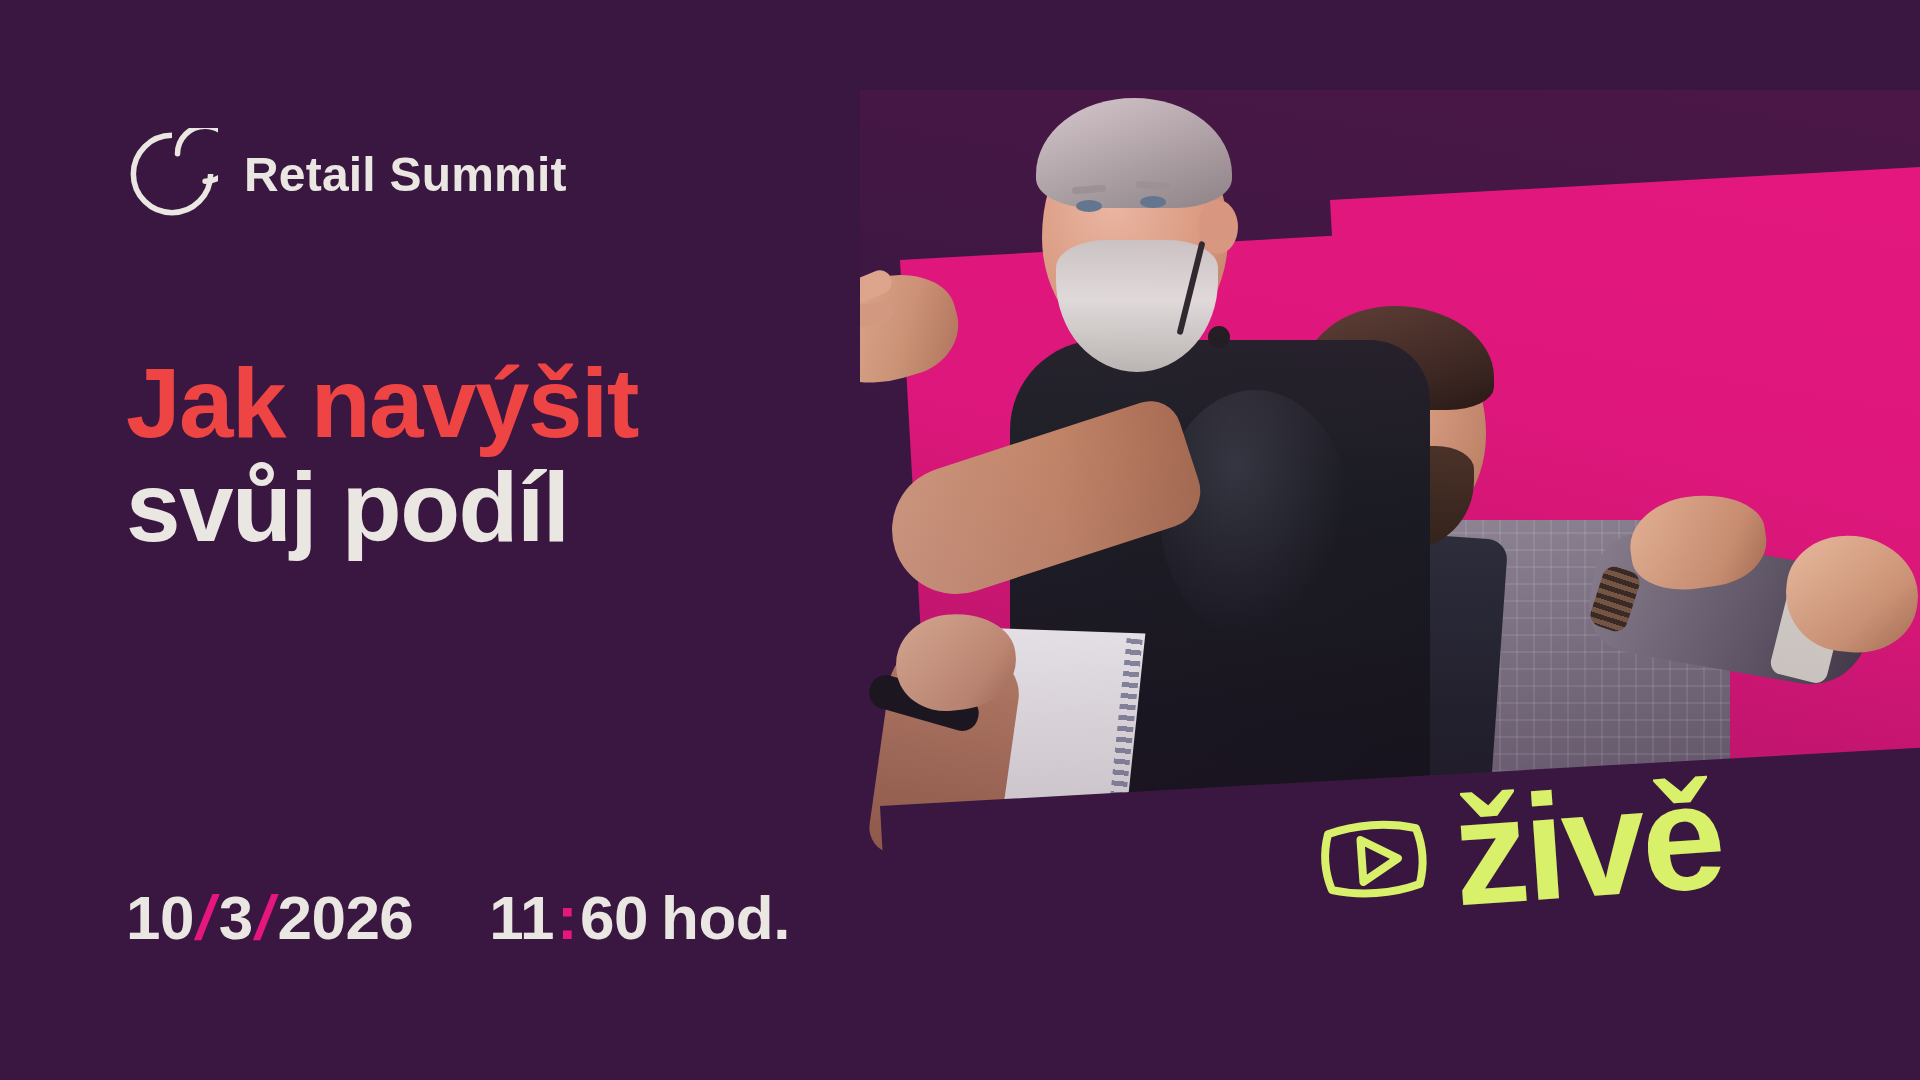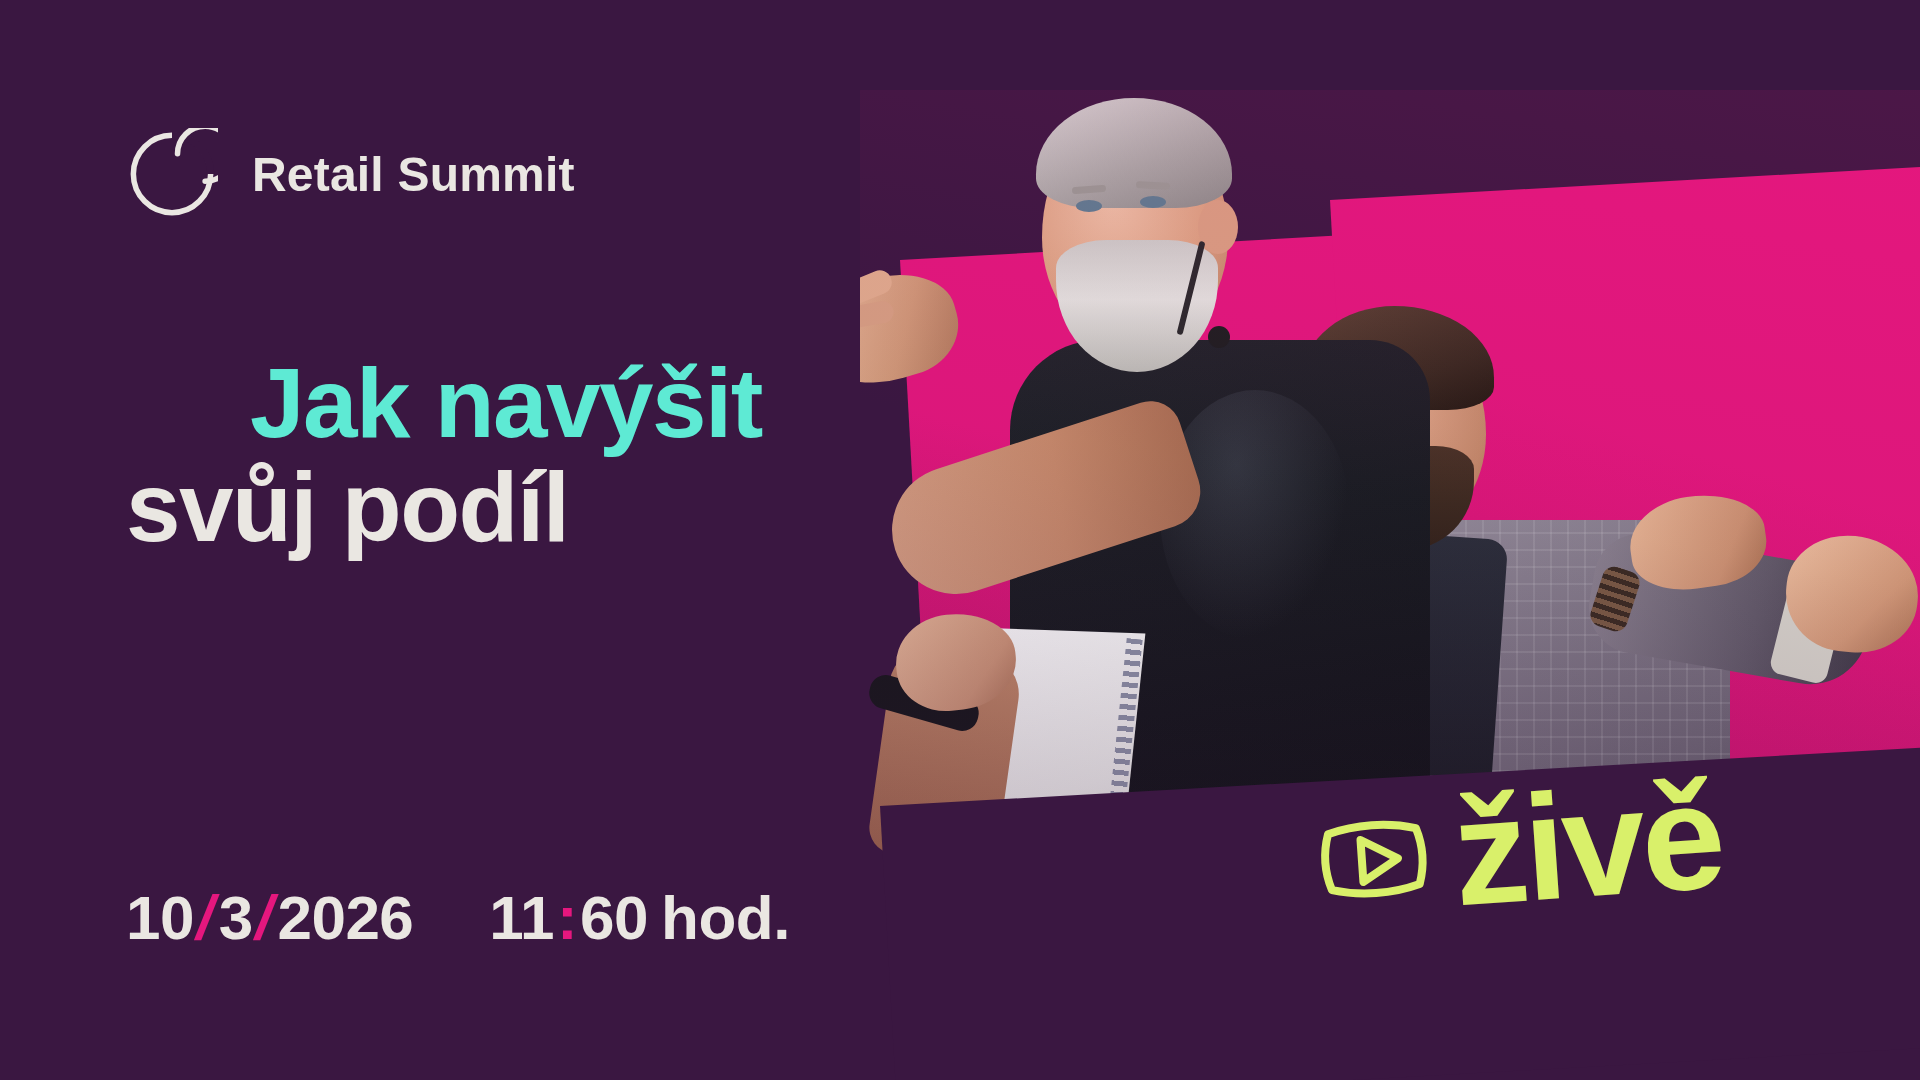--- a/index.html
+++ b/index.html
@@ -246,21 +246,21 @@
     pointer-events: none;
   }
 
   
   #brand {
     position: absolute;
     left: 126px;
     top: 128px;
     display: flex;
     align-items: center;
-    gap: 34px;
+    gap: 26px;
   }
   #brand-mark { width: 92px; height: 92px; display: block; }
   #brand-name {
     color: #EAE7E2;
     font-size: 48px;
     font-weight: 700;
     letter-spacing: 0.2px;
     white-space: nowrap;
   }
 
@@ -271,21 +271,21 @@
     top: 352px;
     width: 760px;
   }
   .hl-line {
     font-size: 98px;
     font-weight: 800;
     line-height: 1.06;
     letter-spacing: -1.5px;
     white-space: nowrap;
   }
-  .hl-pink  { color: #5eead4; text-align: center; }
+  .hl-pink  { color: #ef4444; }
   .hl-light { color: #EAE7E2; }
 
   
   #datetime {
     position: absolute;
     left: 126px;
     top: 882px;
     display: flex;
     align-items: baseline;
     color: #EAE7E2;

